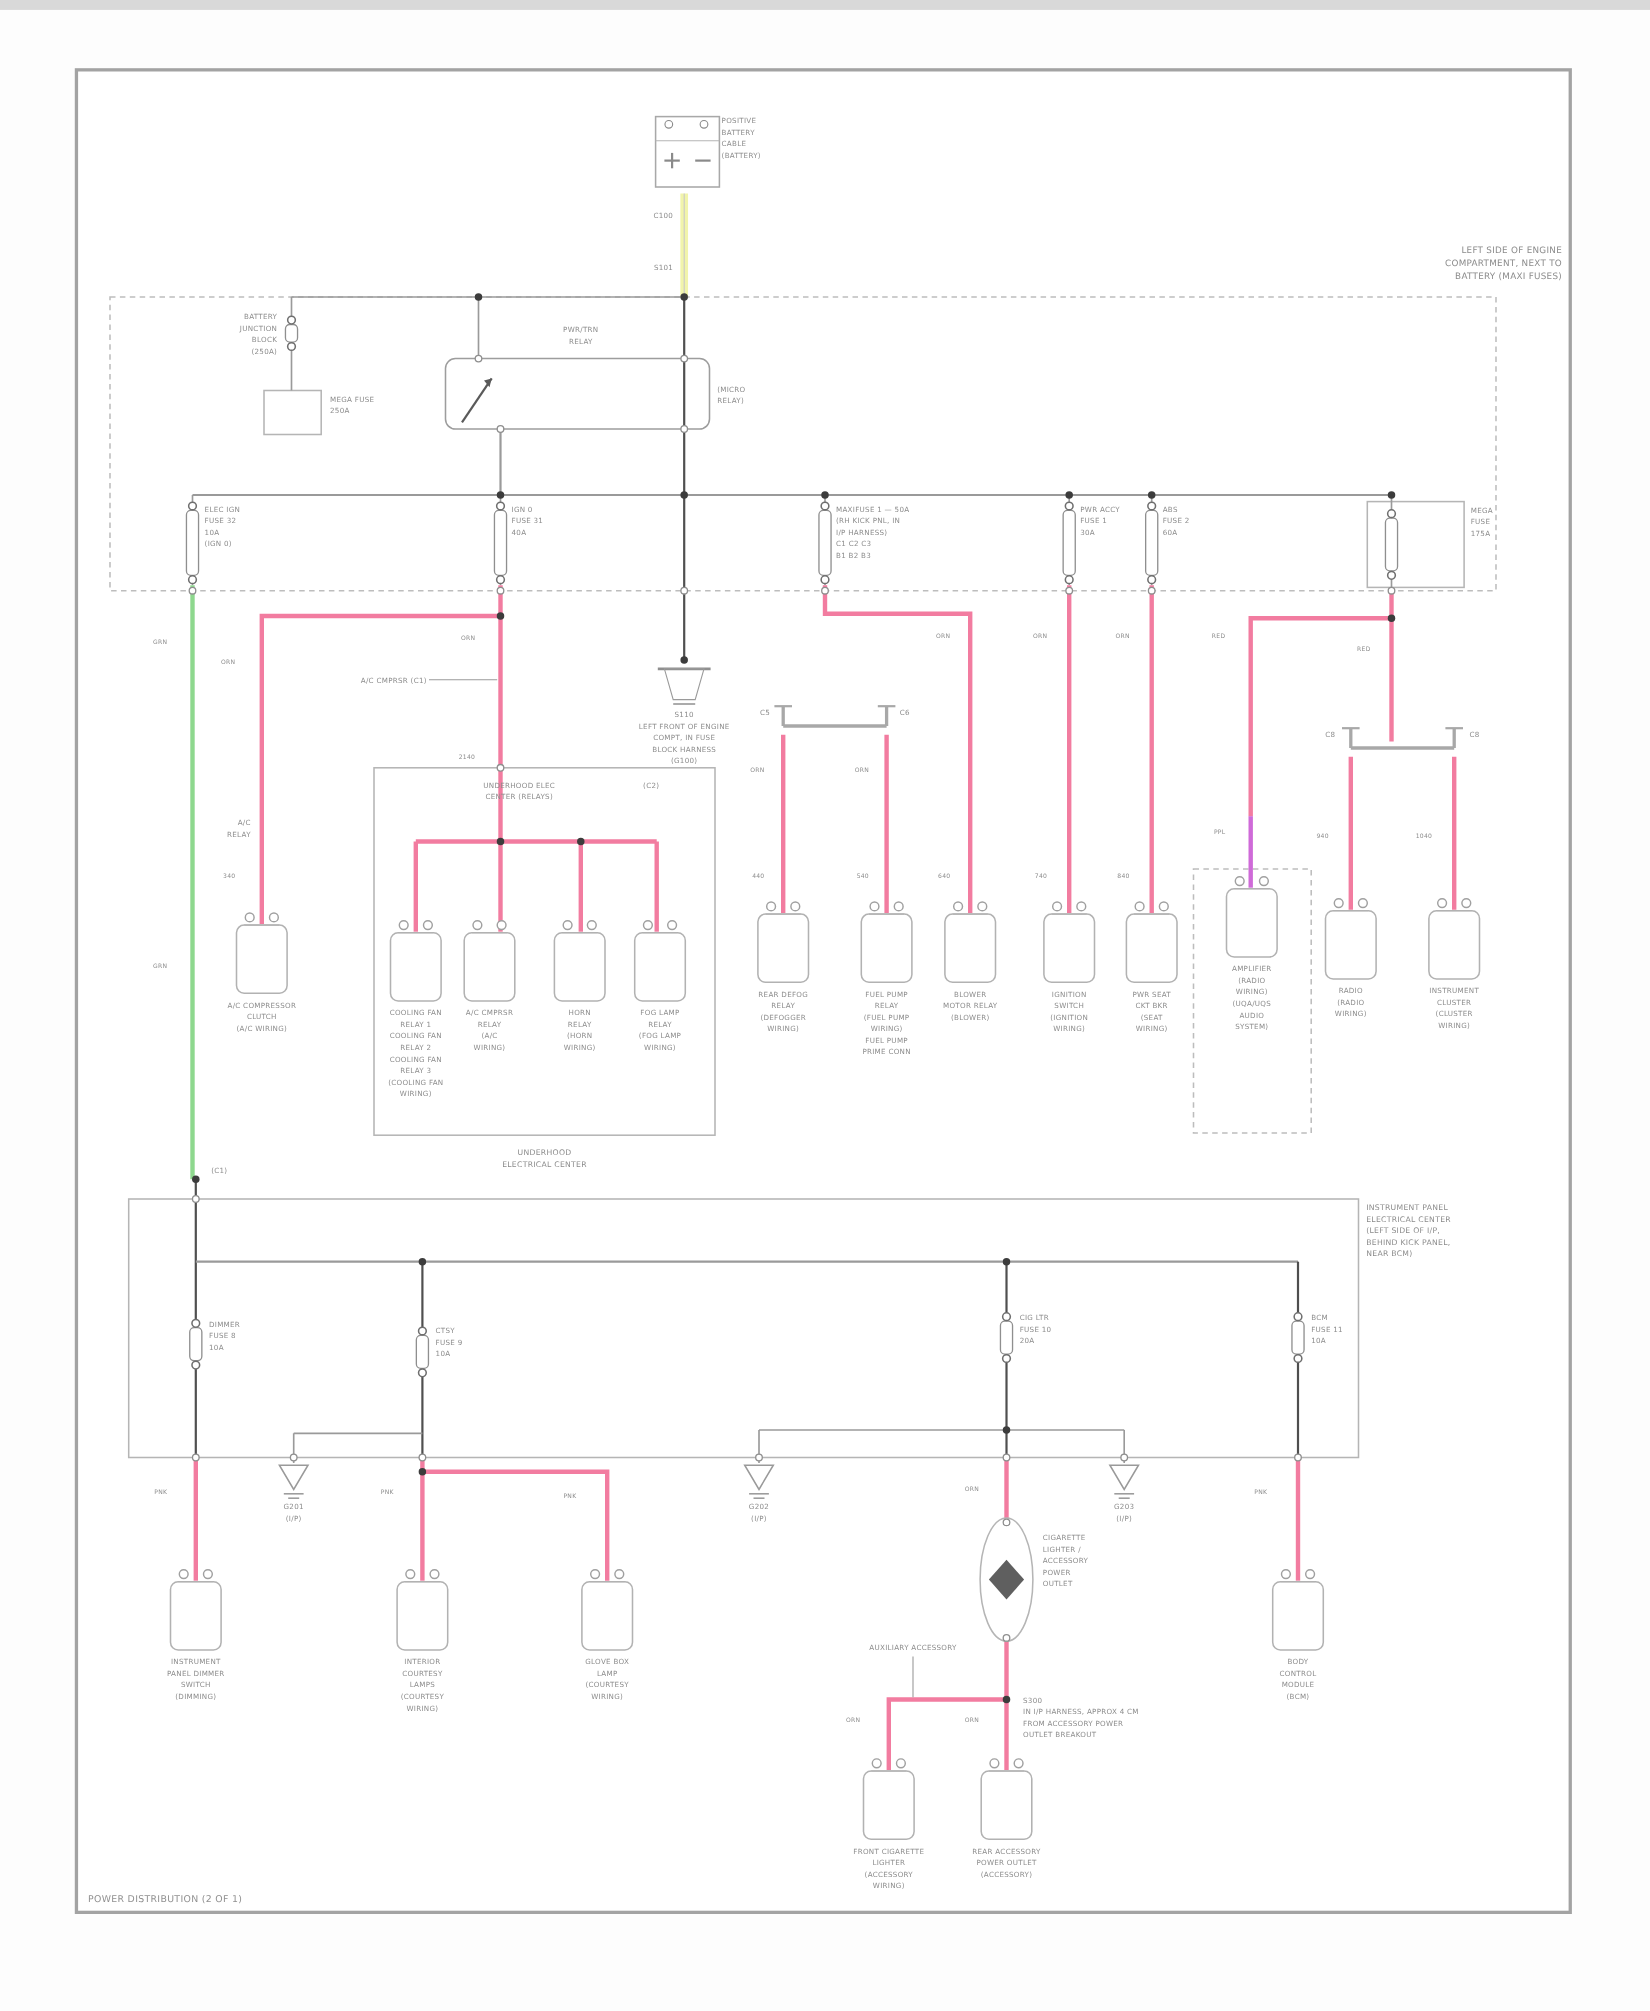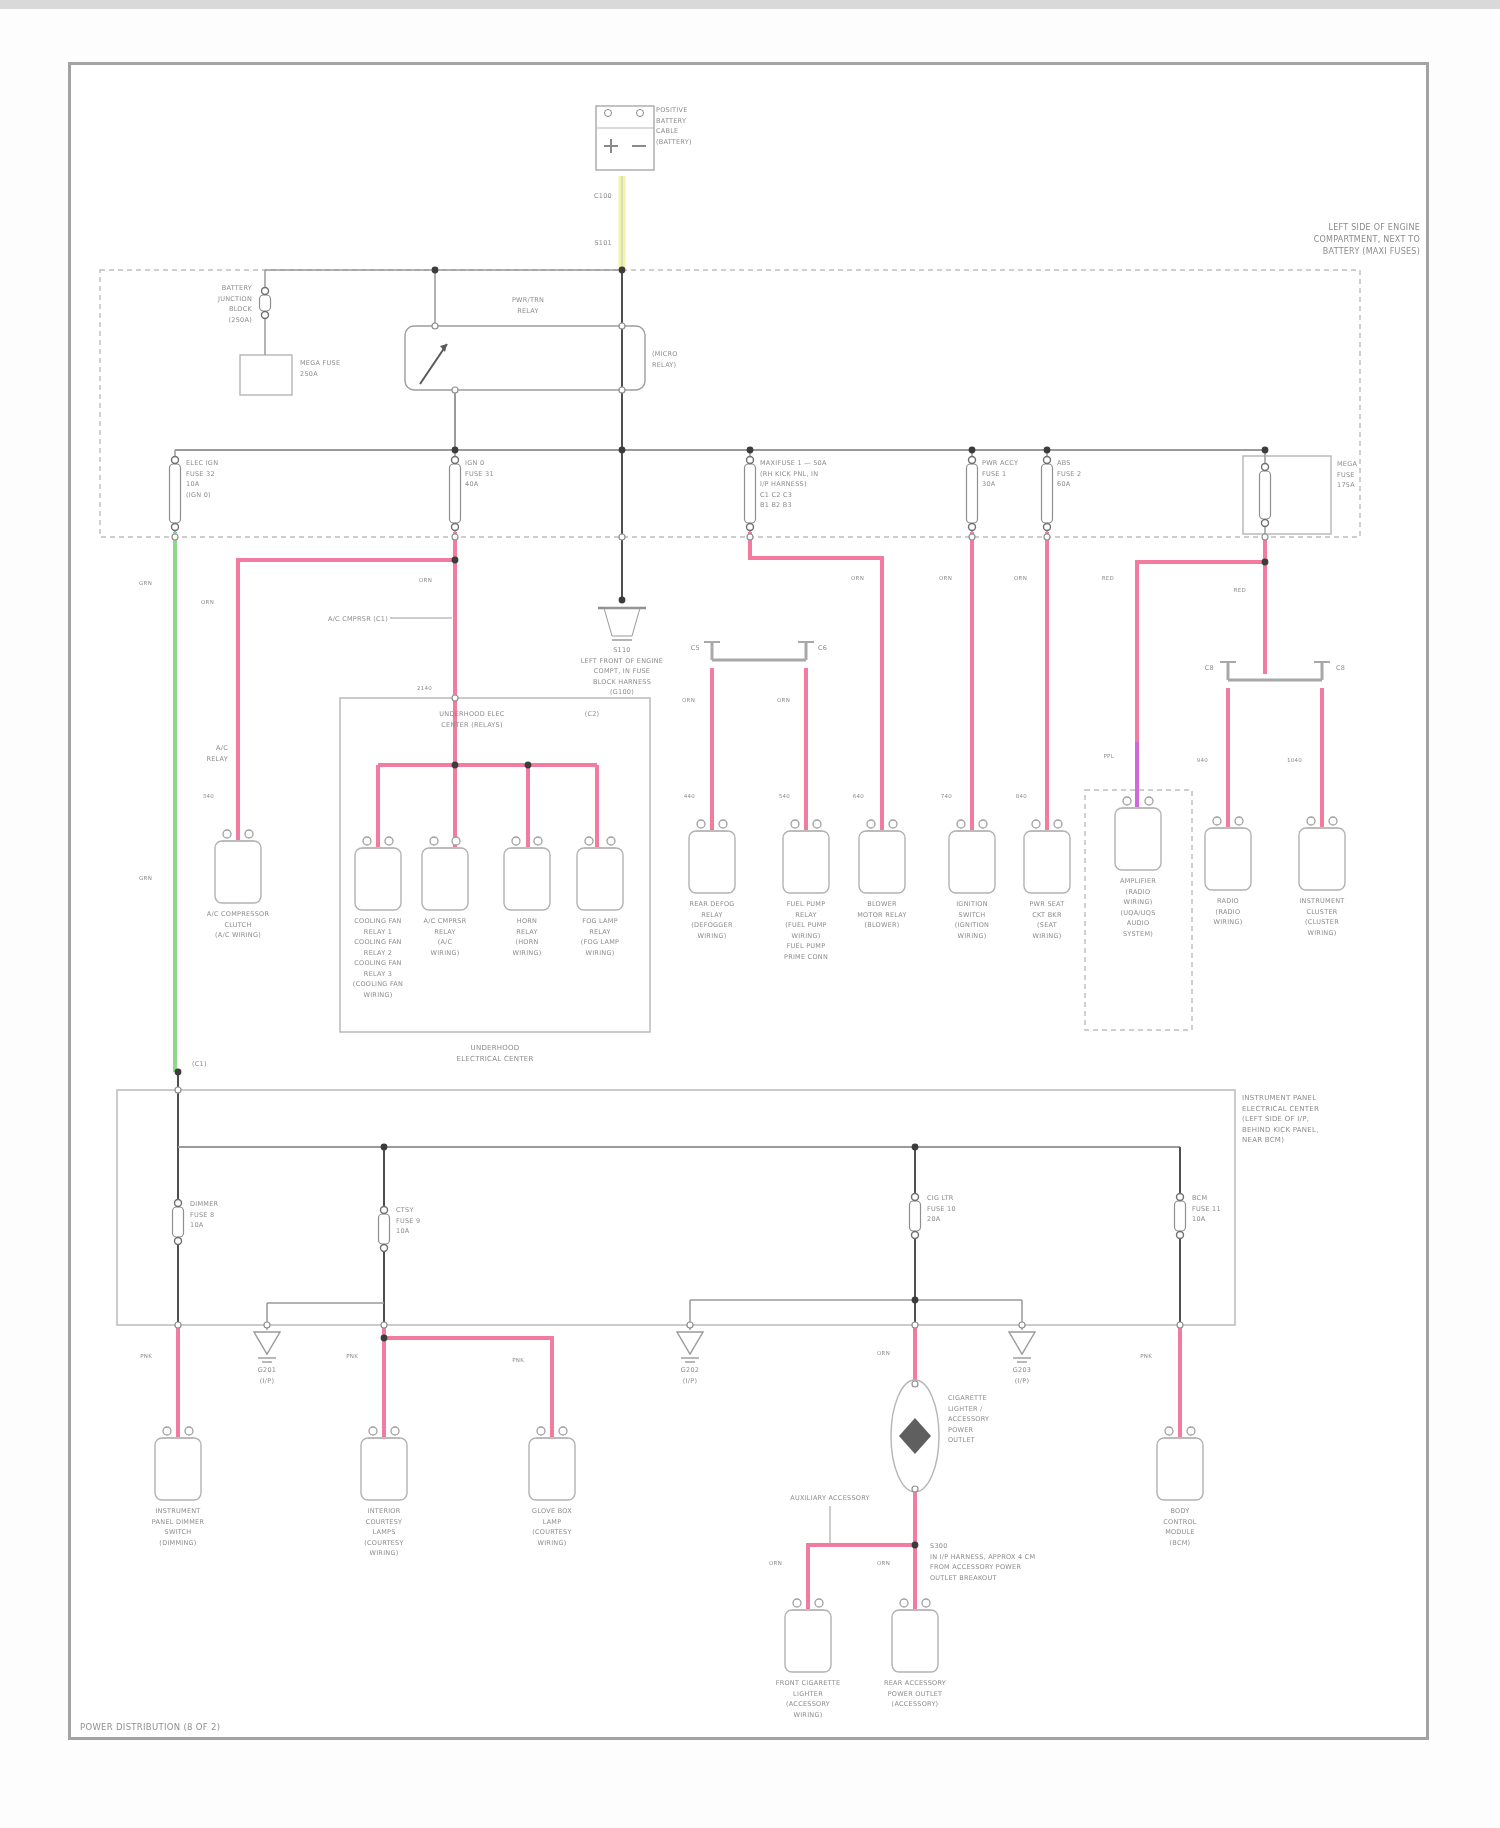--- a/index.html
+++ b/index.html
@@ -410,14 +410,14 @@
         <text x="1302" y="762" text-anchor="end" font-size="5.5" fill="#7d7d7d">1040</text>
         <text x="152" y="1358" text-anchor="end" font-size="5.5" fill="#7d7d7d">PNK</text>
         <text x="358" y="1358" text-anchor="end" font-size="5.5" fill="#7d7d7d">PNK</text>
         <text x="524" y="1362" text-anchor="end" font-size="5.5" fill="#7d7d7d">PNK</text>
         <text x="1152" y="1358" text-anchor="end" font-size="5.5" fill="#7d7d7d">PNK</text>
         <text x="890" y="1355" text-anchor="end" font-size="5.5" fill="#7d7d7d">ORN</text>
         <text x="782" y="1565" text-anchor="end" font-size="5.5" fill="#7d7d7d">ORN</text>
         <text x="890" y="1565" text-anchor="end" font-size="5.5" fill="#7d7d7d">ORN</text>
       </g>
     </svg>
-  <div class="footer">POWER DISTRIBUTION  (8 OF 2)</div>
+  <div class="footer">POWER DISTRIBUTION  (2 OF 1)</div>
 </div>
 
 </body></html>

